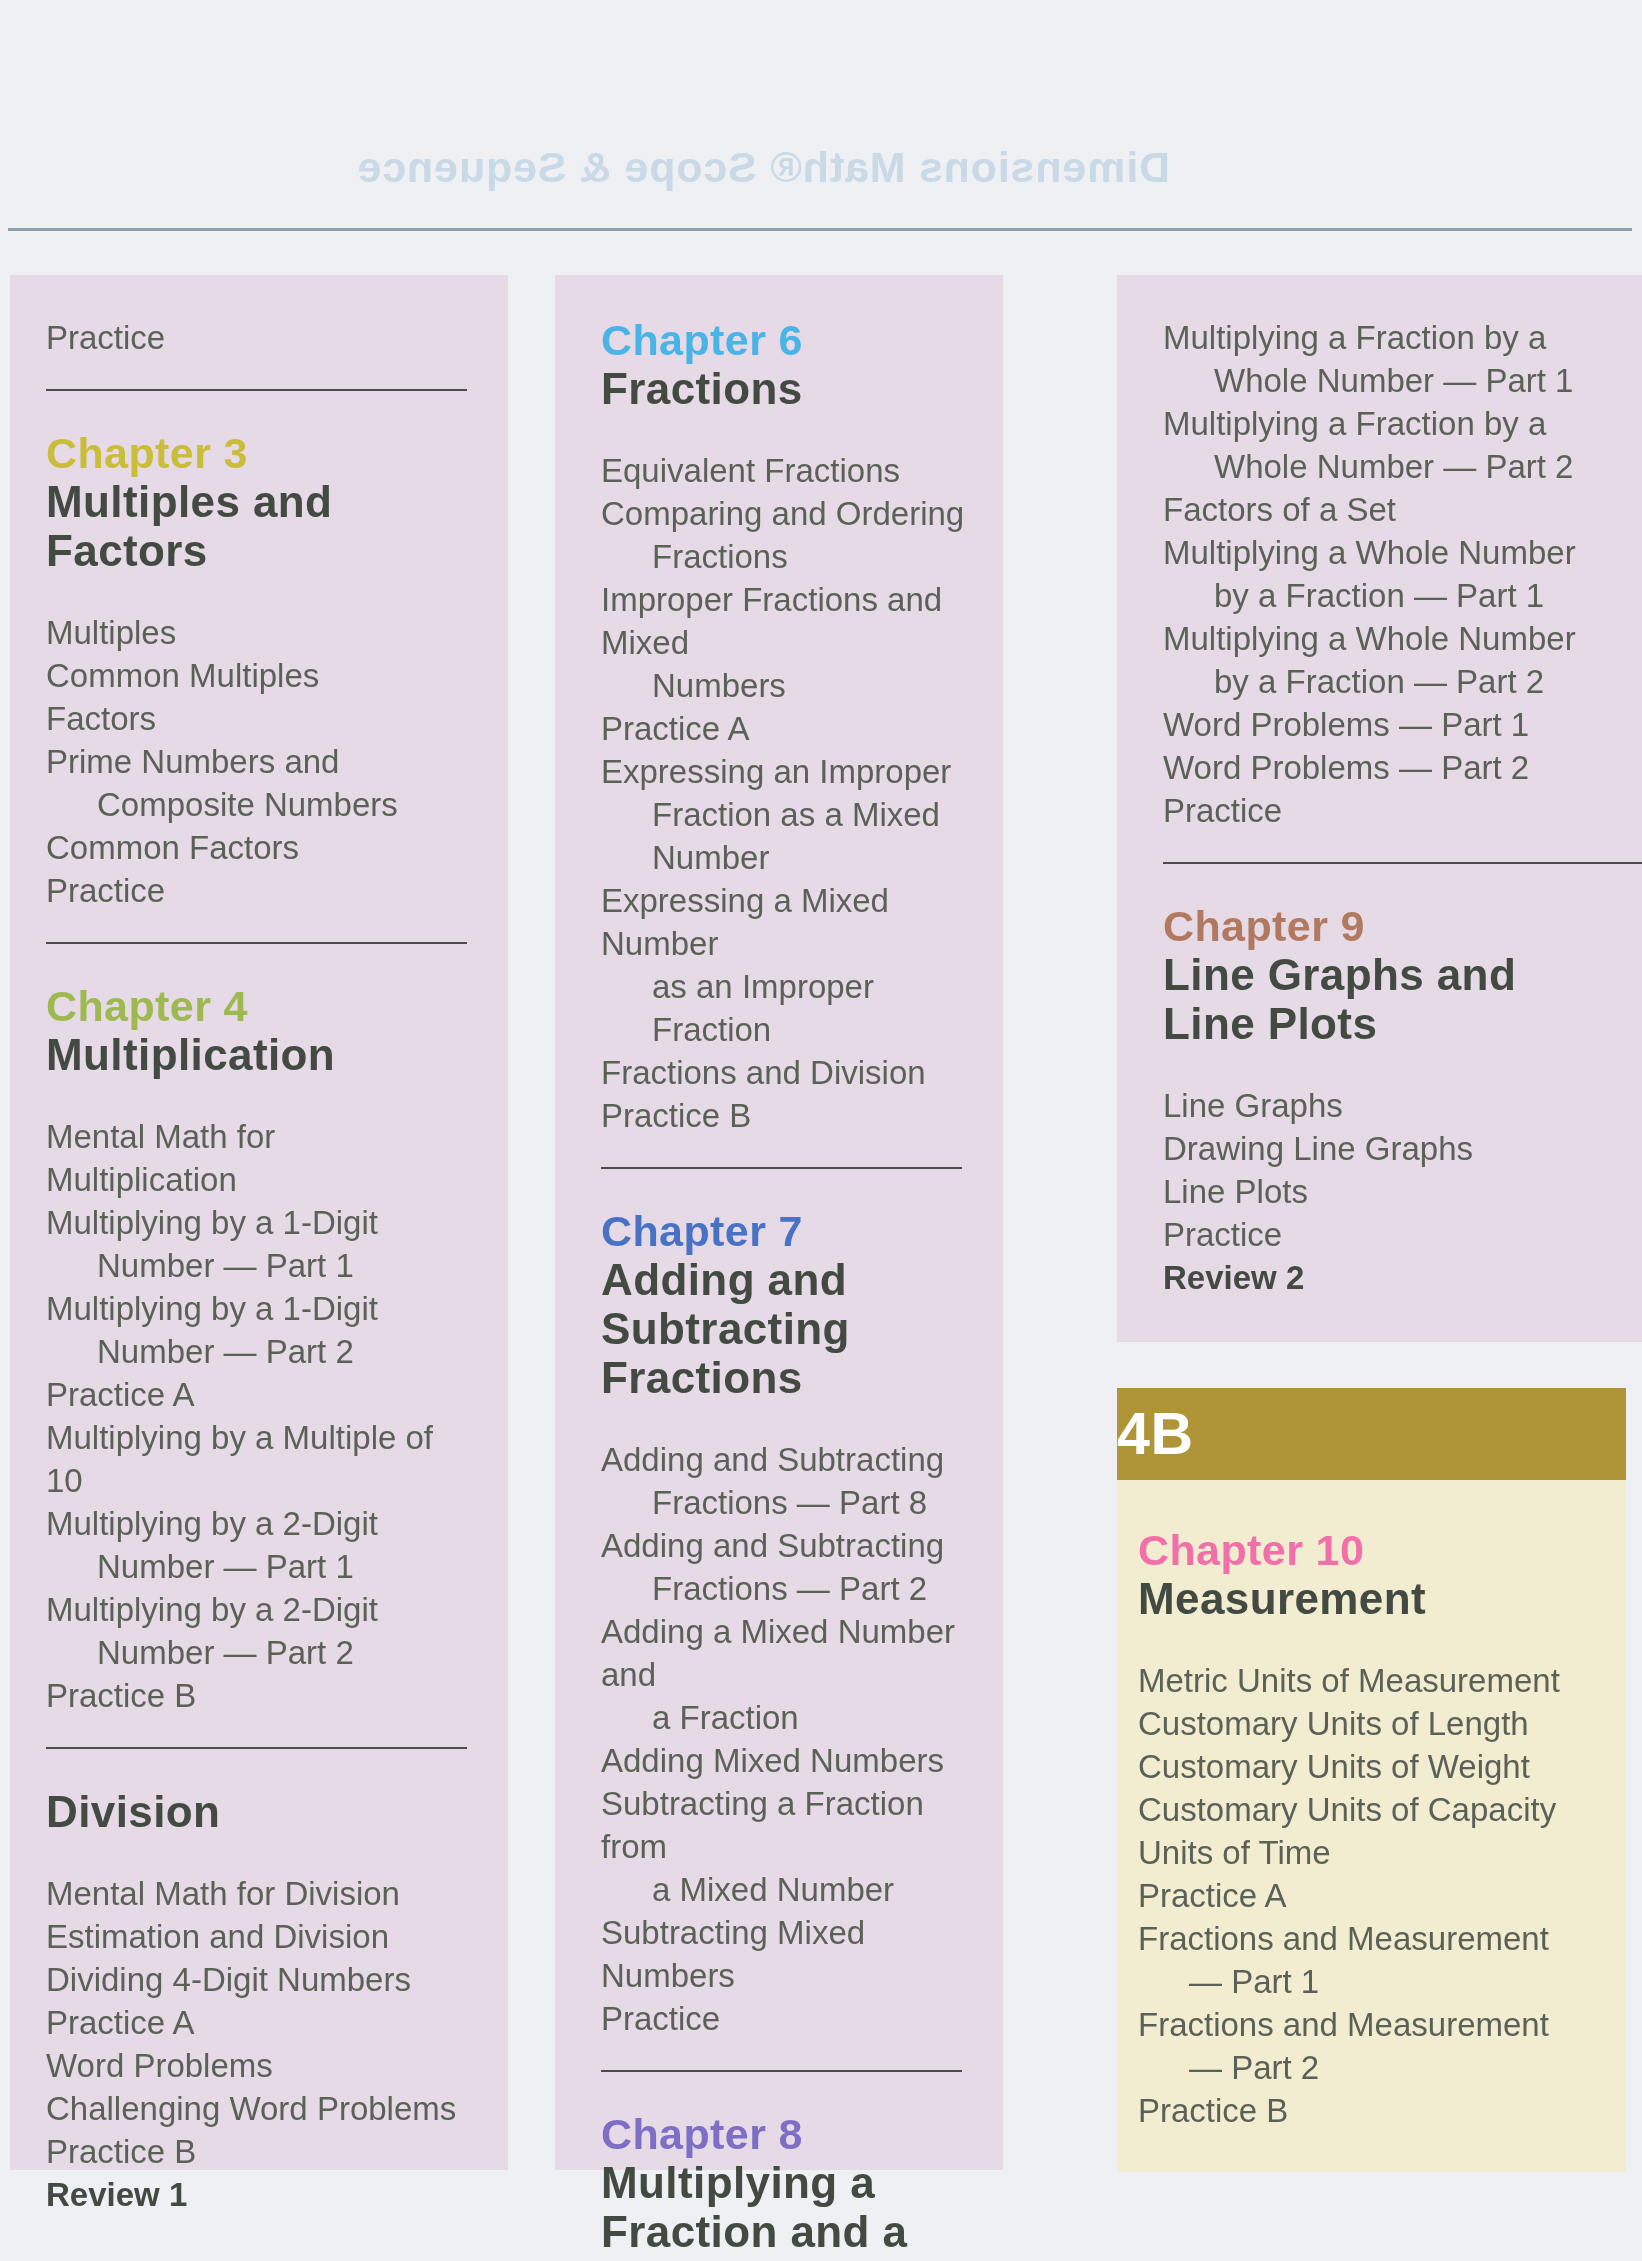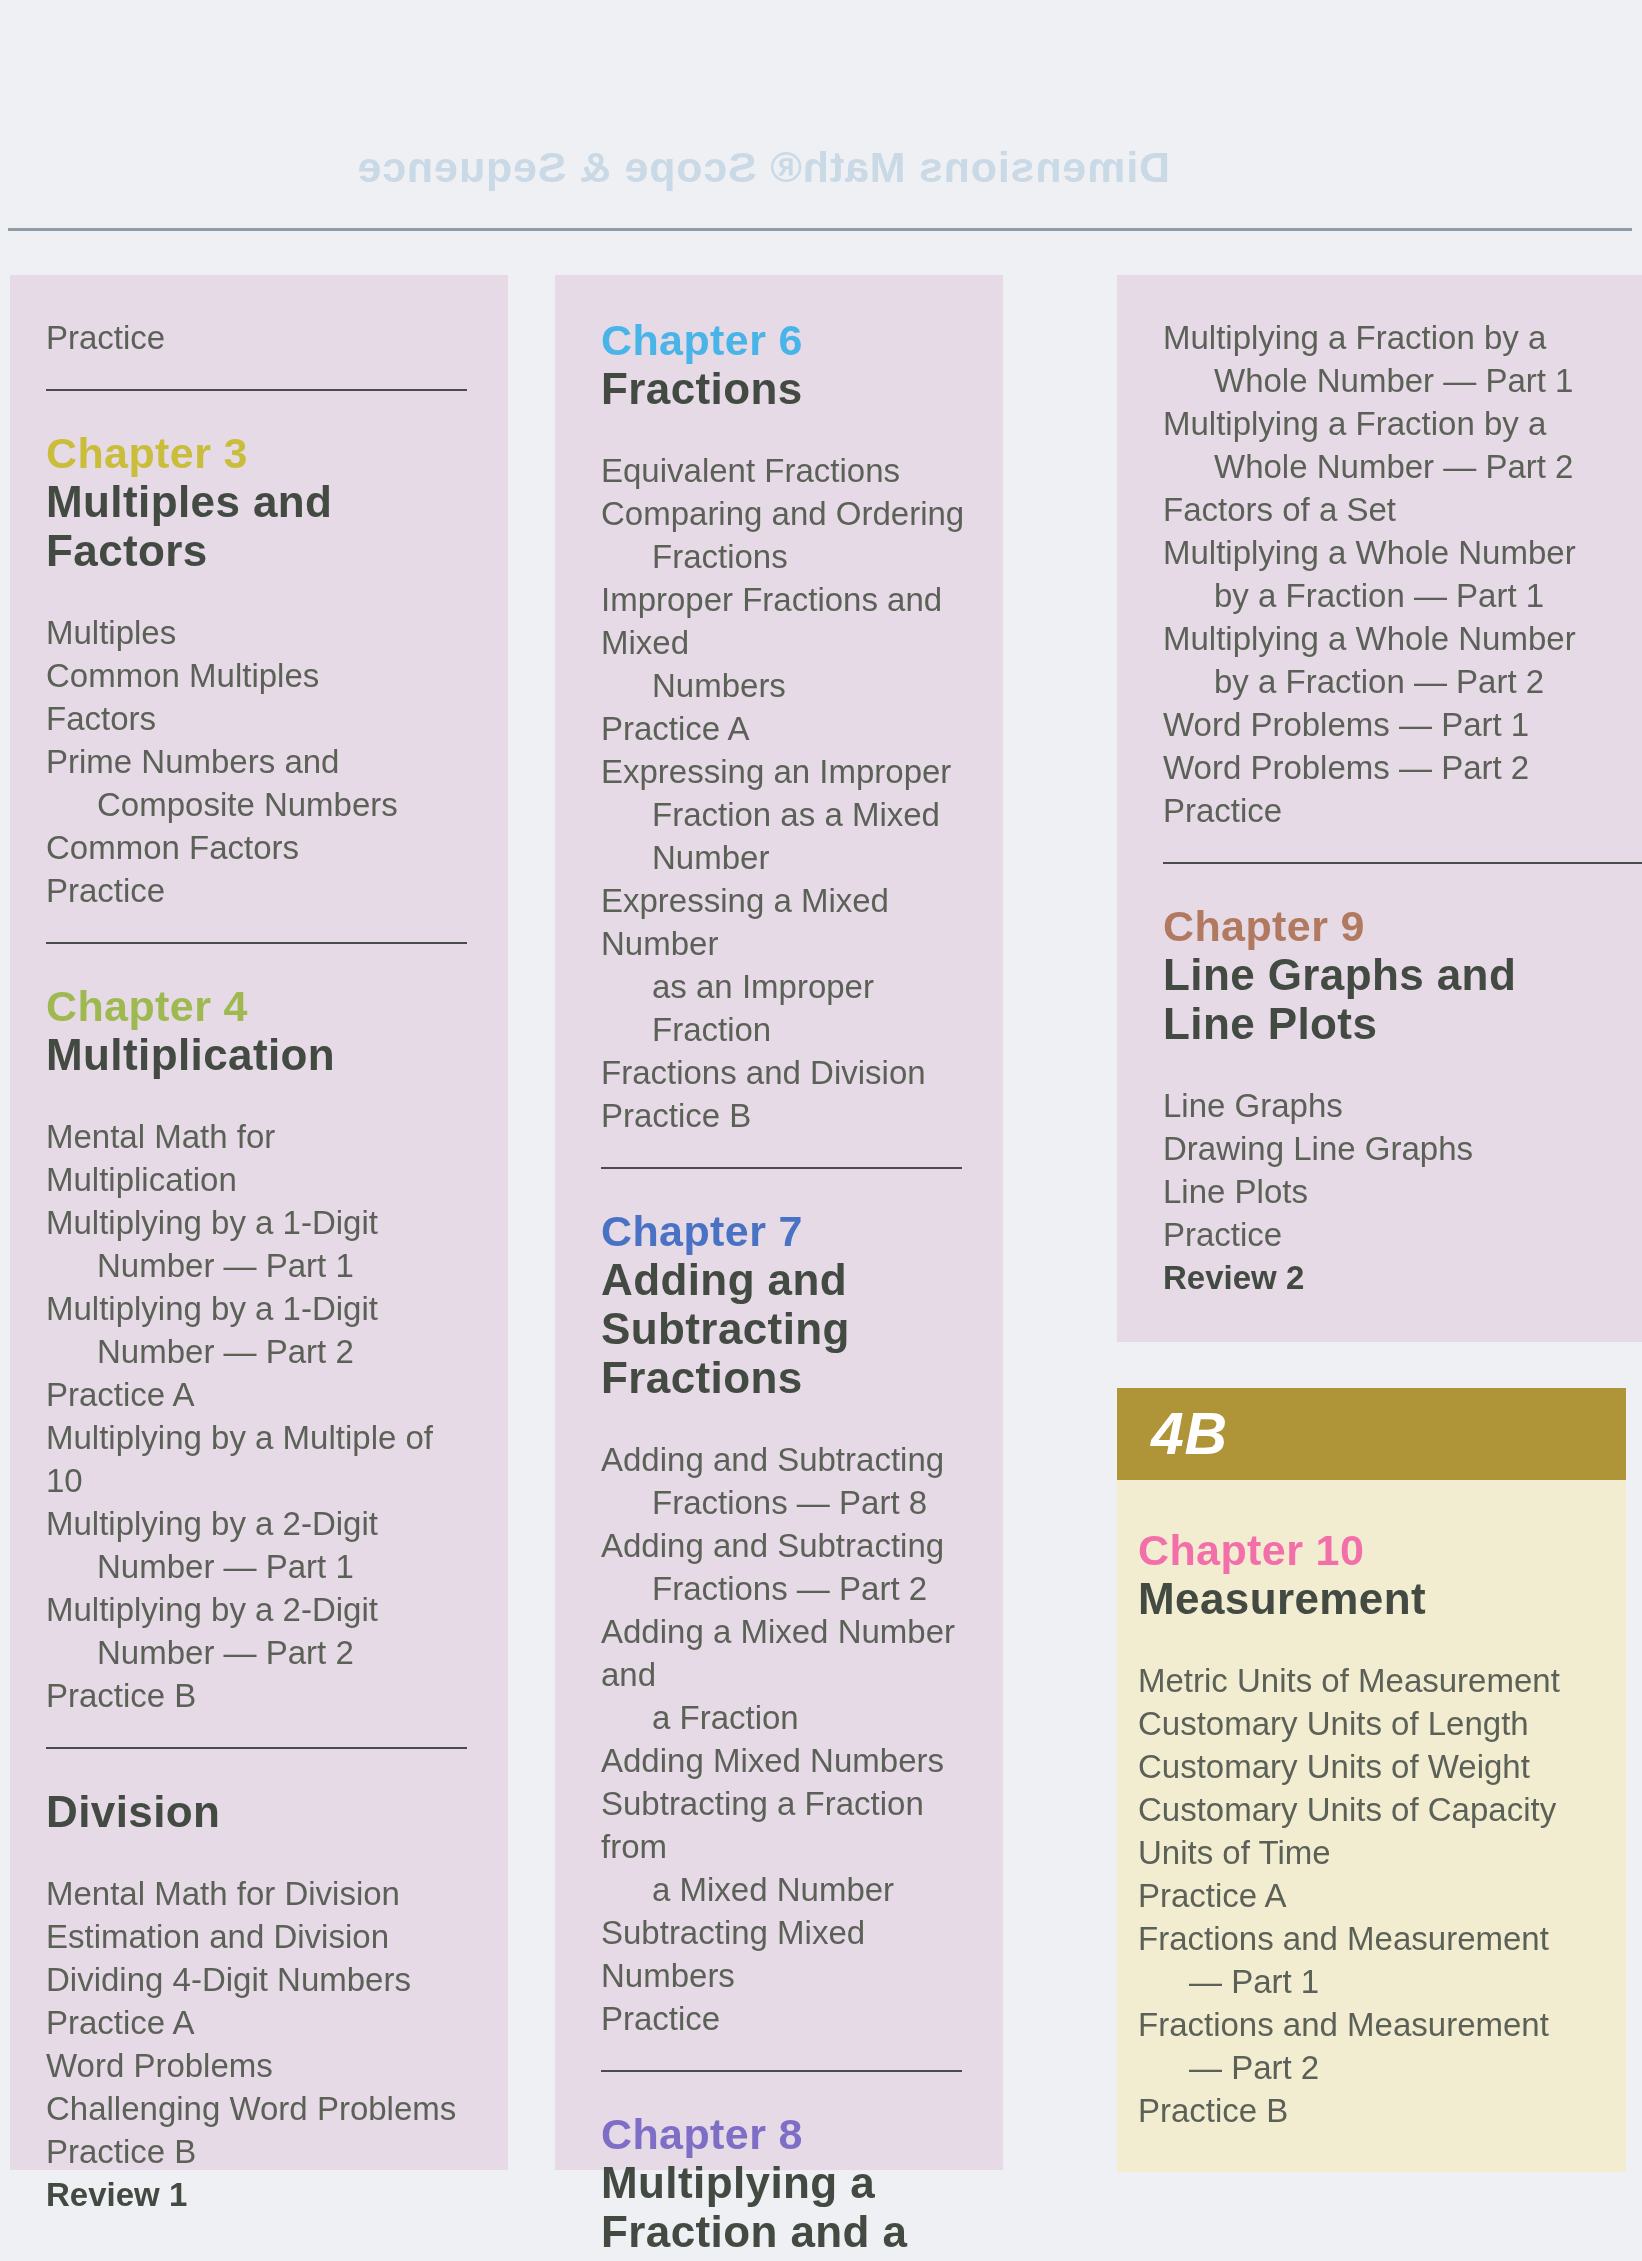--- a/index.html
+++ b/index.html
@@ -25,21 +25,21 @@
   .cream{background:#f2ecd1;}
   #col-left{left:10px;top:275px;width:498px;height:1895px;padding-left:36px;}
   #col-middle{left:555px;top:275px;width:448px;height:1895px;padding-left:46px;}
   #col-right{left:1117px;top:275px;width:609px;height:1067px;padding-left:46px;}
   #box-measurement{left:1117px;top:1480px;width:509px;height:692px;padding-top:46px;padding-left:46px;}
 
   .banner{
     position:absolute;left:1117px;top:1388px;width:509px;height:92px;
     background:#af9537;box-sizing:border-box;
     color:#ffffff;font-weight:bold;font-size:59px;line-height:92px;
-    padding-left:34px;letter-spacing:0.8px;font-style:italic;
+    letter-spacing:0.8px;
   }
 
   .topic{font-size:33px;line-height:43px;color:#5c6158;}
   .topic .cont{margin-left:51px;}
   .topic.bold{font-weight:bold;color:#424a42;}
 
   .divider{border-top:2.5px solid #4c4c4c;margin:30px 3.3px 38px 0;}
 
   .chapter{margin-bottom:36px;}
   .ch-label{font-size:43px;font-weight:bold;line-height:48px;letter-spacing:0.4px;}

